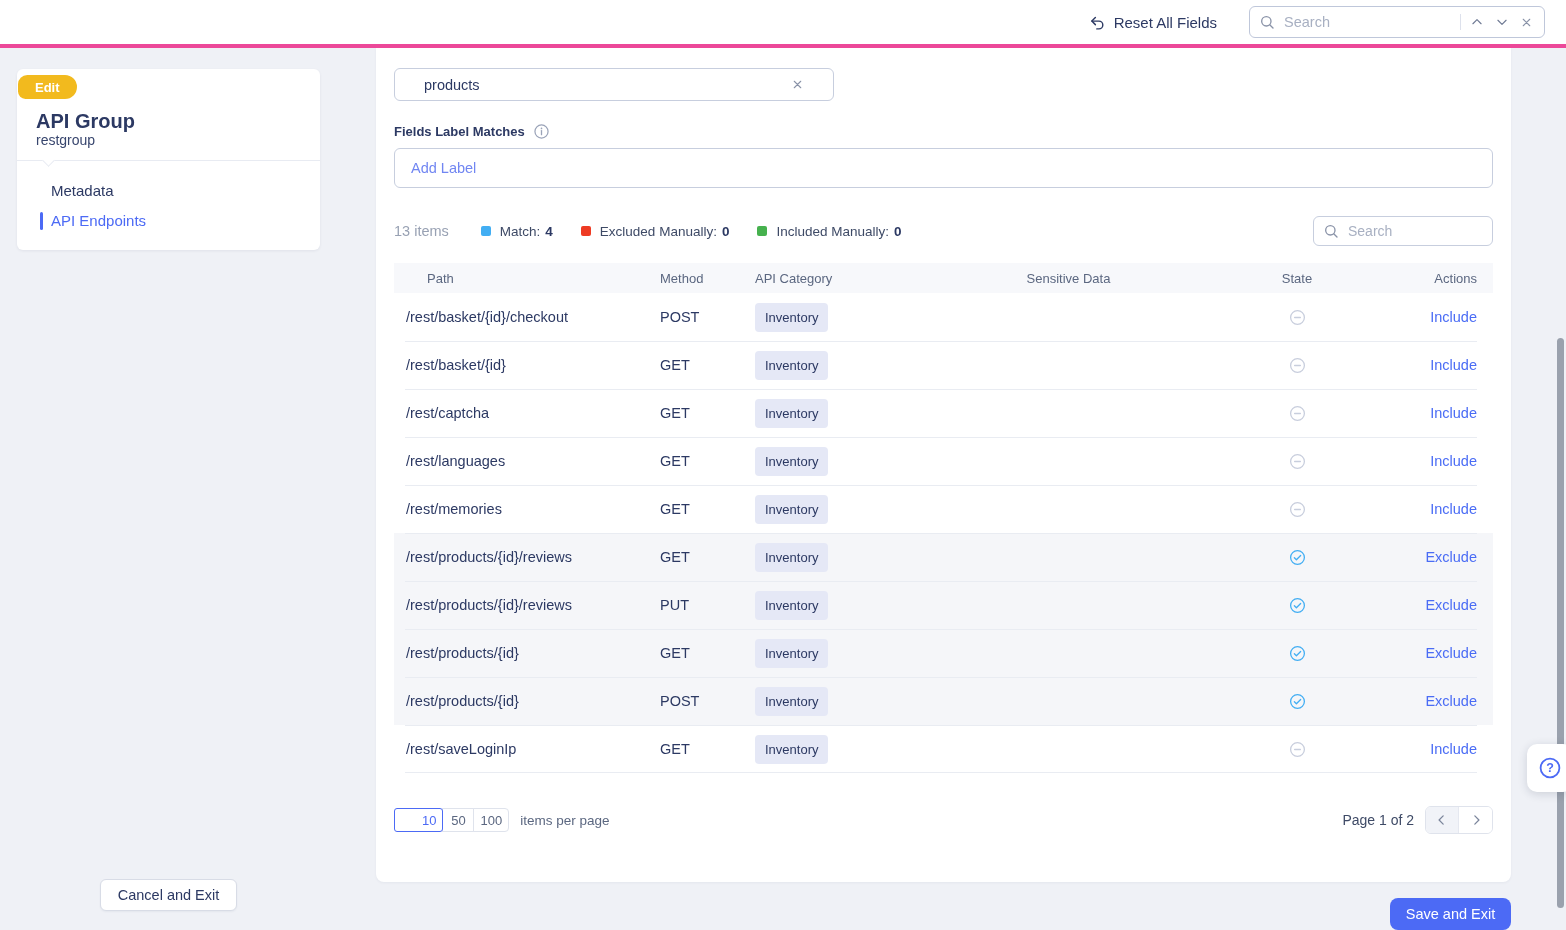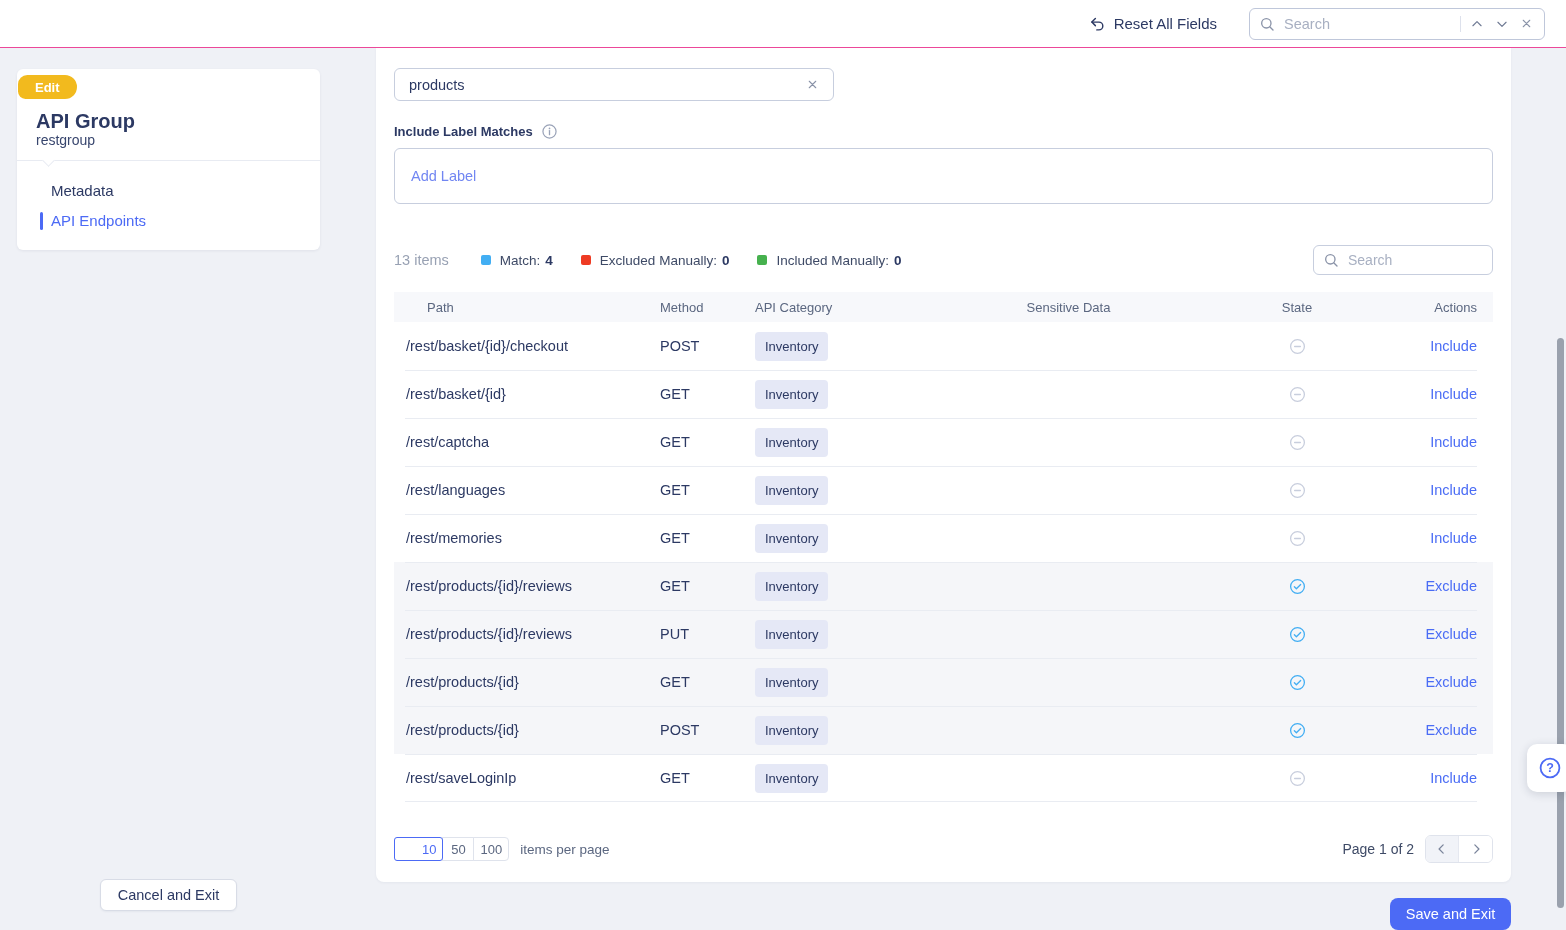--- a/index.html
+++ b/index.html
@@ -5,21 +5,21 @@
   * { box-sizing: border-box; }
   html,body { margin:0; padding:0; }
   body {
     width:1566px; height:930px; position:relative; overflow:hidden;
     background:#eff1f6; color:#2c3963;
     font-family:"Liberation Sans", sans-serif; font-size:14px;
   }
   
   .topbar {
     position:absolute; top:0; left:0; width:1566px; height:48px;
-    background:#fff; border-bottom:1px solid #ec4899;
+    background:#fff; border-bottom:4px solid #ec4899;
     display:flex; align-items:center; justify-content:flex-end; gap:26px;
     padding-right:21px; z-index:6;
   }
   .reset-btn { display:flex; align-items:center; gap:8px; font-size:15px; color:#2c3963; cursor:pointer; background:none; border:none; font-family:inherit; }
   .global-search {
     width:296px; height:32px; border:1px solid #bfc7da; border-radius:6px;
     display:flex; align-items:center; gap:7px; padding:0 9px; background:#fff;
   }
   .global-search input {
     flex:1; min-width:0; border:none; outline:none; font-size:14.5px; color:#2c3963;
@@ -52,26 +52,26 @@
   }
   
   .main-card {
     position:absolute; left:376px; top:48px; width:1135px; height:834px;
     background:#fff; border-radius:0 0 8px 8px; box-shadow:0 1px 3px rgba(25,35,70,.05);
     padding:20px 18px 0; z-index:2;
   }
   .field-label { display:flex; align-items:center; gap:9px; font-size:13px; font-weight:bold; color:#2c3963; margin-bottom:9px; height:16px; }
   .path-input-wrap {
     width:440px; height:33px; border:1px solid #c7cede; border-radius:6px;
-    display:flex; align-items:center; padding:0 12px; margin-bottom:22px;
+    display:flex; align-items:center; padding:0 27px; margin-bottom:22px;
   }
   .path-input-wrap input { flex:1; min-width:0; border:none; outline:none; font-size:14.5px; color:#2c3963; font-family:inherit; }
   .label-input-wrap {
-    width:100%; height:56px; border:1px solid #c7cede; border-radius:6px;
-    display:flex; align-items:center; padding:0 14px; margin-bottom:41px;
+    width:100%; height:40px; border:1px solid #c7cede; border-radius:6px;
+    display:flex; align-items:center; padding:0 14px; margin-bottom:28px;
   }
   .label-input-wrap input { flex:1; border:none; outline:none; font-size:14.5px; color:#4c6af5; font-family:inherit; }
   .label-input-wrap input::placeholder { color:#7186f2; }
   
   .summary-row { display:flex; align-items:center; height:30px; margin-bottom:17px; }
   .items-count { color:#98a1b3; font-size:14.5px; margin-right:32px; }
   .legend { display:flex; align-items:center; gap:28px; }
   .legend-item { display:flex; align-items:center; font-size:13.5px; color:#3e4a66; }
   .legend-swatch { width:10px; height:10px; border-radius:2px; margin-right:9px; }
   .legend-value { font-weight:bold; color:#2c3963; margin-left:5px; }
@@ -190,21 +190,21 @@
   <div class="path-input-wrap">
     <input type="text" value="products" style="">
     <button class="icon-btn">
       <svg width="13" height="13" viewBox="0 0 24 24" fill="none" stroke="#8a93a8" stroke-width="2" stroke-linecap="round">
           <path d="M6 6l12 12M18 6 6 18"></path>
         </svg>
     </button>
   </div>
 
   <div class="field-label">
-    <span>Include Label Matches</span>
+    <span>Fields Label Matches</span>
     <span style="display:flex;">
       <svg width="15" height="15" viewBox="0 0 16 16" fill="none">
           <circle cx="8" cy="8" r="7" stroke="#9aa3b8" stroke-width="1.3"></circle>
           <circle cx="8" cy="4.7" r="0.9" fill="#9aa3b8"></circle>
           <path d="M8 7v4.4" stroke="#9aa3b8" stroke-width="1.4" stroke-linecap="round"></path>
         </svg>
     </span>
   </div>
   <div class="label-input-wrap">
     <input type="text" placeholder="Add Label" style="">

